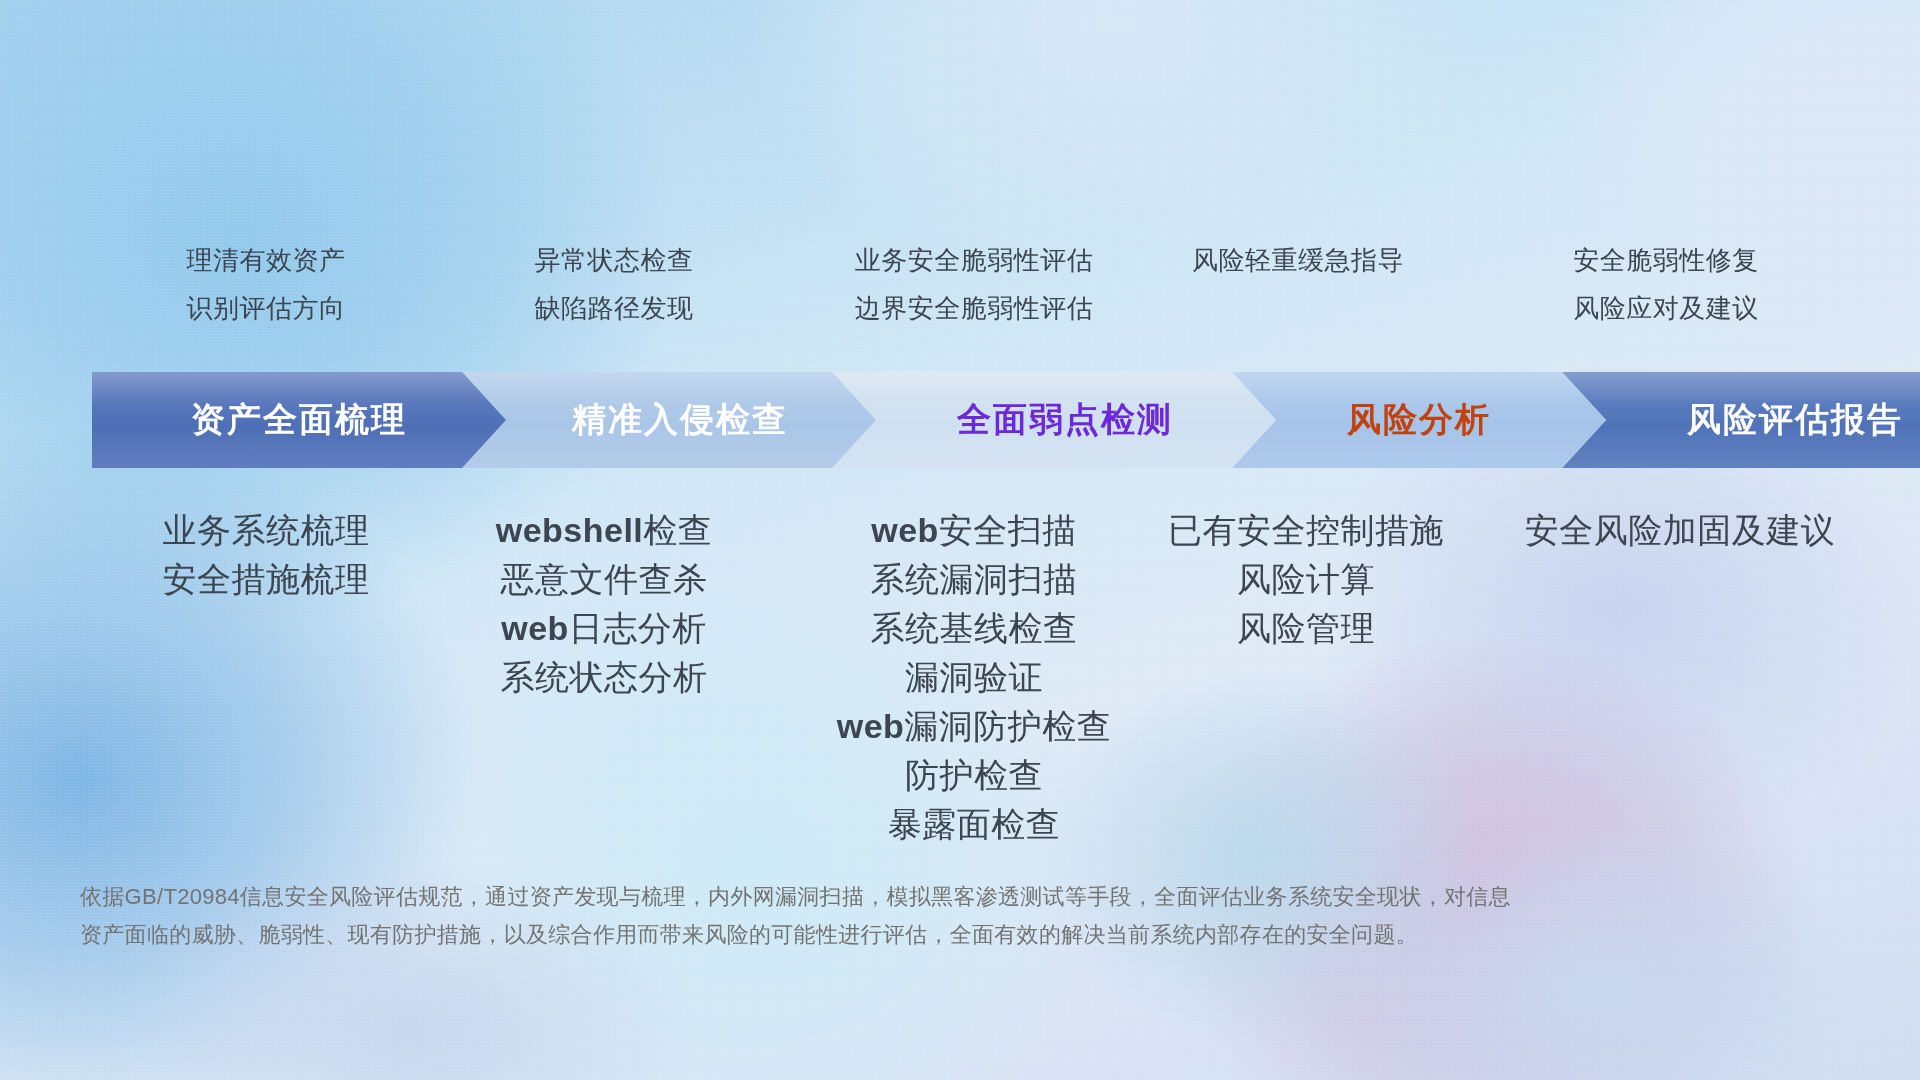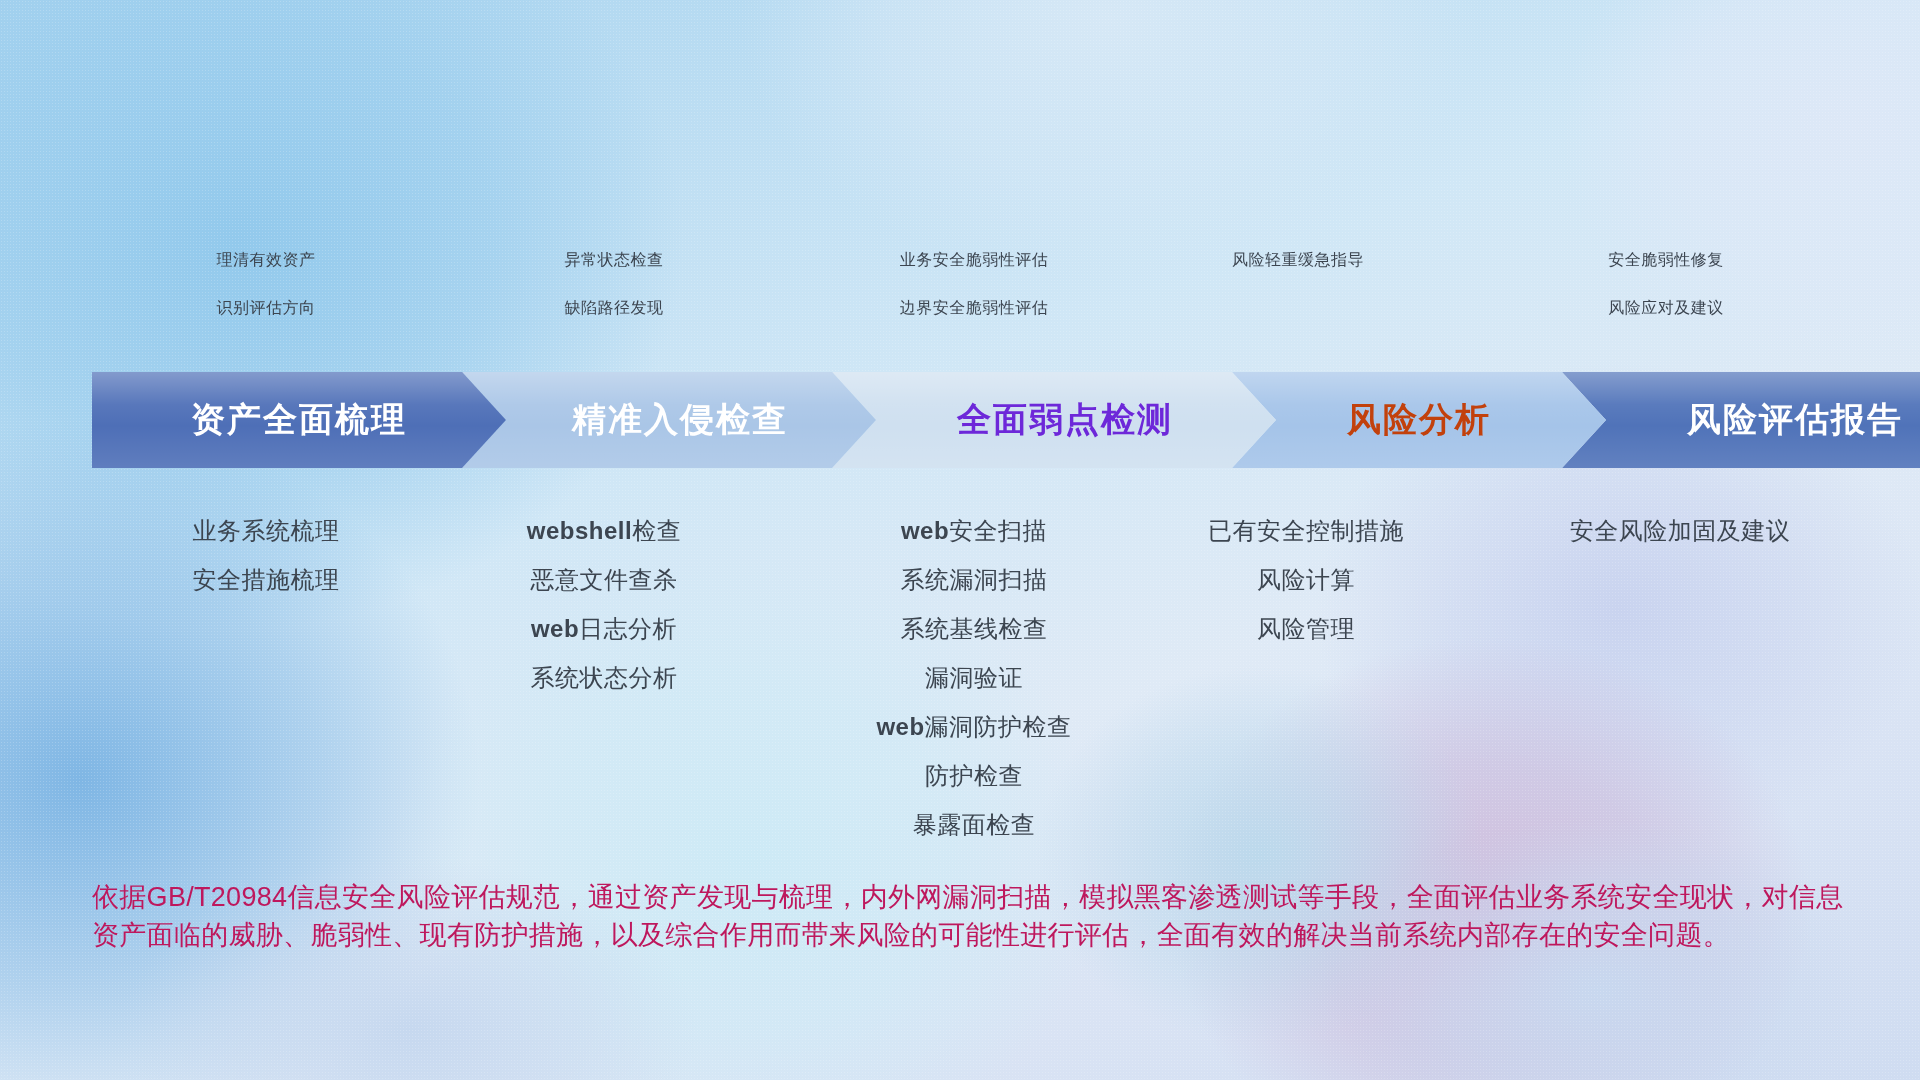--- a/index.html
+++ b/index.html
@@ -39,25 +39,25 @@
       background:radial-gradient(closest-side,#c6d8ef 0%,rgba(198,216,239,.45) 50%,rgba(198,216,239,0) 82%);}
   #grain{position:absolute;inset:0;opacity:.35;
       background-image:radial-gradient(rgba(255,255,255,.55) 1px,transparent 1px);
       background-size:3px 3px;}
 
   
   #page{position:absolute;inset:0;}
 
   .col-top,.col-bot{position:absolute;text-align:center;}
   .line{
-    color:#3c4550;font-size:16px;line-height:48px;white-space:nowrap;
+    color:#3c4550;font-size:26px;line-height:48px;white-space:nowrap;
     letter-spacing:.5px;
   }
   .line .lat{font-weight:bold;}
-  .col-bot .line{font-size:24px;line-height:49px;}
+  .col-bot .line{font-size:34px;line-height:49px;}
 
   
   #banner{position:absolute;left:92px;top:372px;width:1760px;height:96px;}
   .arrow{
     position:absolute;top:0;height:96px;
     display:flex;align-items:center;justify-content:center;
     box-sizing:border-box;
   }
   .arrow .cap{
     position:relative;z-index:3;font-size:34px;font-weight:bold;
@@ -66,22 +66,22 @@
   .shape{position:absolute;inset:0;}
   .arrow.a1 .shape{clip-path:polygon(0 0, calc(100% - 44px) 0, 100% 50%, calc(100% - 44px) 100%, 0 100%);}
   .arrow.mid .shape{clip-path:polygon(0 0, calc(100% - 44px) 0, 100% 50%, calc(100% - 44px) 100%, 0 100%, 44px 50%);}
 
   .sheen{position:absolute;inset:0;z-index:2;pointer-events:none;
     background:linear-gradient(180deg,rgba(255,255,255,.30) 0%,rgba(255,255,255,.06) 34%,rgba(255,255,255,0) 56%,rgba(255,255,255,.10) 100%);}
   .arrow.a1 .sheen{clip-path:polygon(0 0, calc(100% - 44px) 0, 100% 50%, calc(100% - 44px) 100%, 0 100%);}
   .arrow.mid .sheen{clip-path:polygon(0 0, calc(100% - 44px) 0, 100% 50%, calc(100% - 44px) 100%, 0 100%, 44px 50%);}
 
   
-  #footer{position:absolute;left:92px;top:878px;width:1580px;
-    color:#be185d;font-size:27px;line-height:38px;letter-spacing:.3px;}
+  #footer{position:absolute;left:80px;top:878px;width:1580px;
+    color:#737373;font-size:22px;line-height:38px;letter-spacing:.3px;}
   #footer div{white-space:nowrap;}
 </style>
 </head>
 <body>
 
 <div id="bg">
   <div id="base" class="bl" style="border-radius:0"></div>
   <div class="bl" id="b8"></div>
   <div class="bl" id="b7"></div>
   <div class="bl" id="b1"></div>

